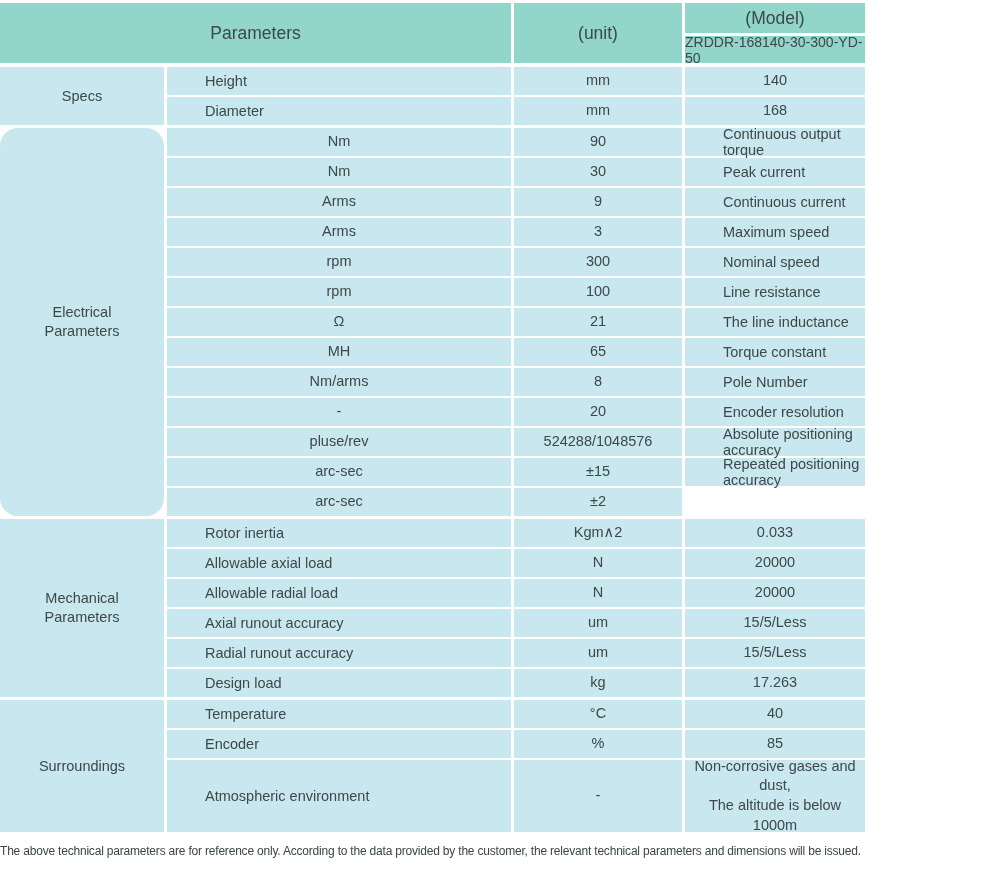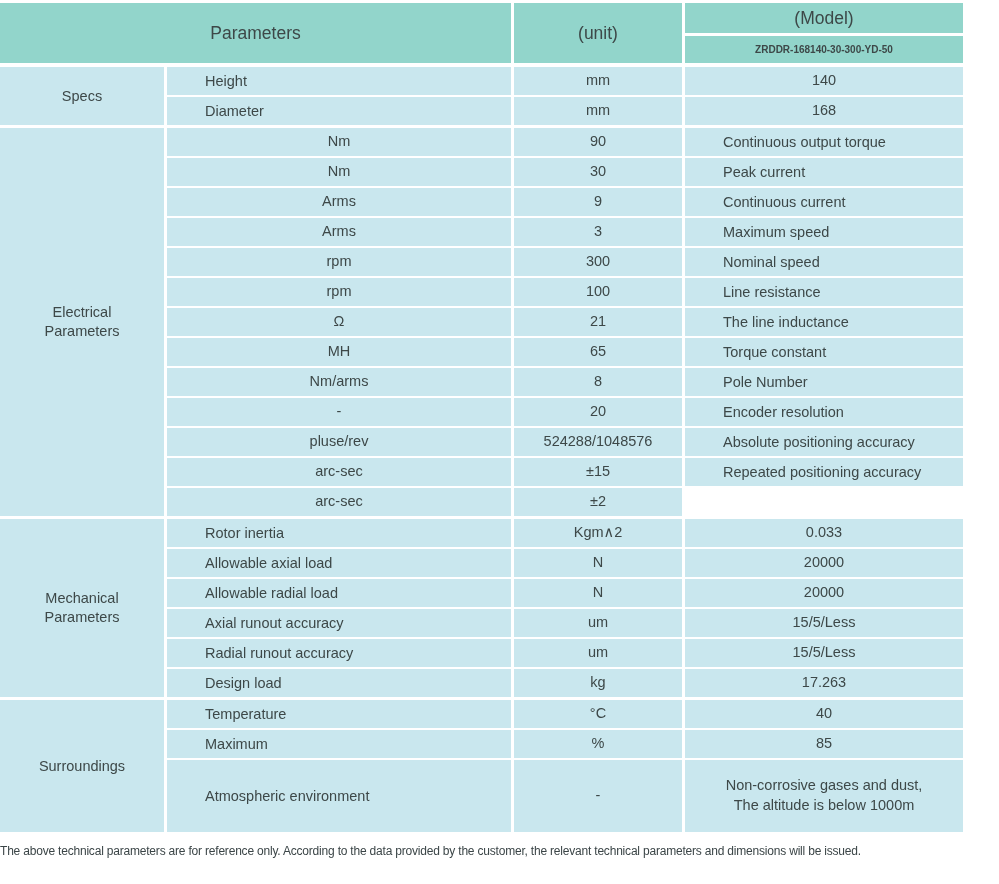--- a/index.html
+++ b/index.html
@@ -3,21 +3,21 @@
 <meta charset="utf-8">
 <style>
   html, body {
     margin: 0;
     padding: 0;
     background: #ffffff;
     font-family: "Liberation Sans", "DejaVu Sans", sans-serif;
     color: #3d4848;
   }
   .page {
-    width: 963px;
+    width: 865px;
     padding-top: 3px;
     box-sizing: border-box;
   }
   
   .hdr {
     display: grid;
     grid-template-columns: 511px 168px 1fr;
     grid-template-rows: 30px 27px;
     column-gap: 3px;
     row-gap: 3px;
@@ -27,21 +27,21 @@
     background: #92d5cb;
     display: flex;
     align-items: center;
     justify-content: center;
   }
   .hdr-parameters { grid-column: 1; grid-row: 1 / 3; }
   .hdr-unit       { grid-column: 2; grid-row: 1 / 3; }
   .hdr-model      { grid-column: 3; grid-row: 1; }
   .hdr-model-no   { grid-column: 3; grid-row: 2; }
   .hdr-label   { font-size: 17.5px; }
-  .model-value { font-size: 10px; font-weight: bold; }
+  .model-value { font-size: 14px; }
 
   
   .section {
     display: grid;
     grid-template-columns: 164px 344px 168px 1fr;
     grid-auto-rows: 28px;
     column-gap: 3px;
     row-gap: 2px;
     margin-top: 3px;
   }
@@ -53,21 +53,21 @@
     font-size: 14.5px;
   }
   .cat {
     grid-column: 1;
     justify-content: center;
     text-align: center;
     white-space: pre-line;
     line-height: 1.3;
   }
   .cat-specs        { grid-row: 1 / span 2; }
-  .cat-electrical   { grid-row: 1 / span 13; }
+  .cat-electrical   { grid-row: 1 / span 13; border-radius: 18px; }
   .cat-mechanical   { grid-row: 1 / span 6; }
   .cat-surroundings { grid-row: 1 / span 3; }
   .name {
     justify-content: flex-start;
     padding-left: 38px;
   }
   .unit, .val {
     justify-content: center;
     text-align: center;
     white-space: pre-line;
@@ -193,21 +193,21 @@
     <div class="cell val">17.263</div>
   </div>
 
   <div class="section section-surroundings">
     <div class="cell cat cat-surroundings">Surroundings</div>
 
     <div class="cell name">Temperature</div>
     <div class="cell unit">°C</div>
     <div class="cell val">40</div>
 
-    <div class="cell name">Maximum</div>
+    <div class="cell name">Encoder</div>
     <div class="cell unit">%</div>
     <div class="cell val">85</div>
 
     <div class="cell name">Atmospheric environment</div>
     <div class="cell unit">-</div>
     <div class="cell val">Non-corrosive gases and dust,
 The altitude is below 1000m</div>
   </div>
 
   <div class="footnote">The above technical parameters are for reference only. According to the data provided by the customer, the relevant technical parameters and dimensions will be issued.</div>

